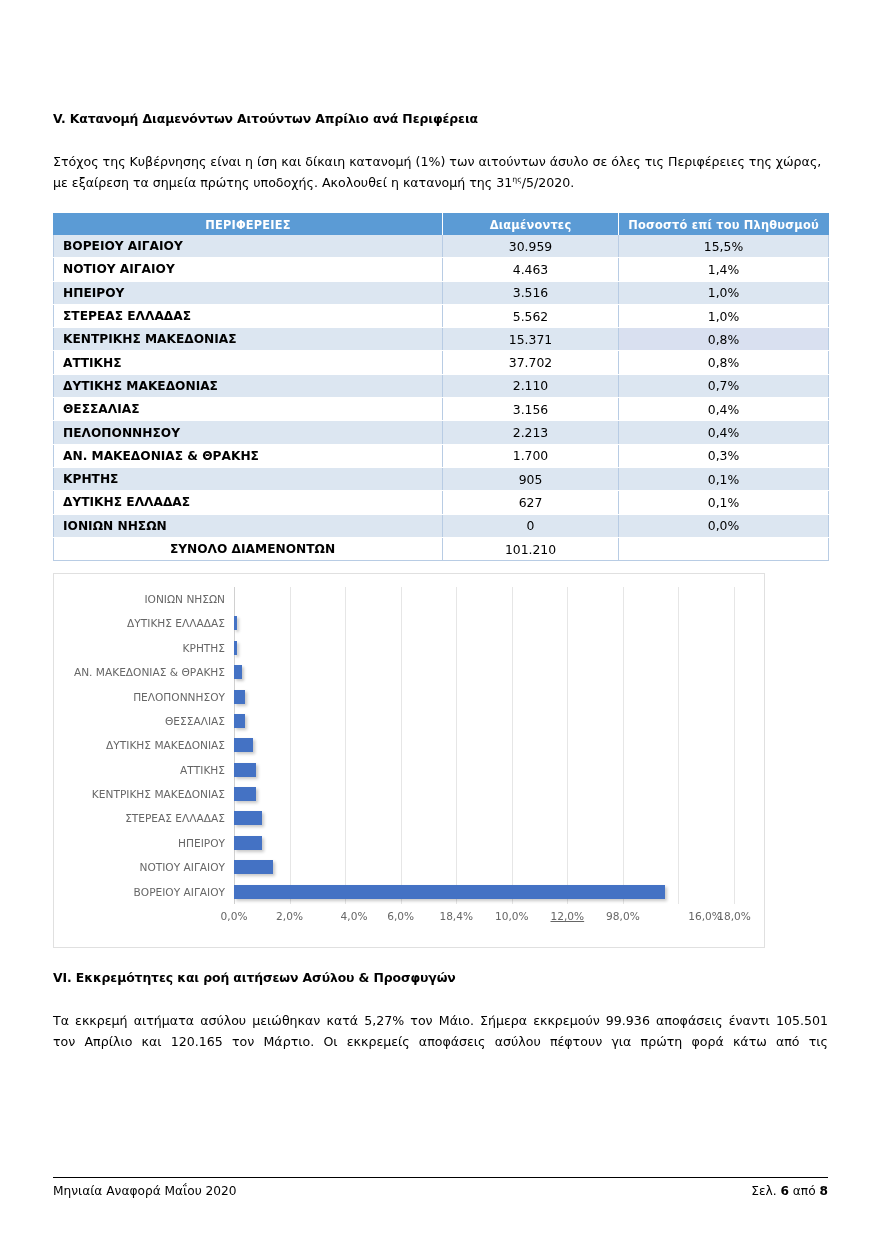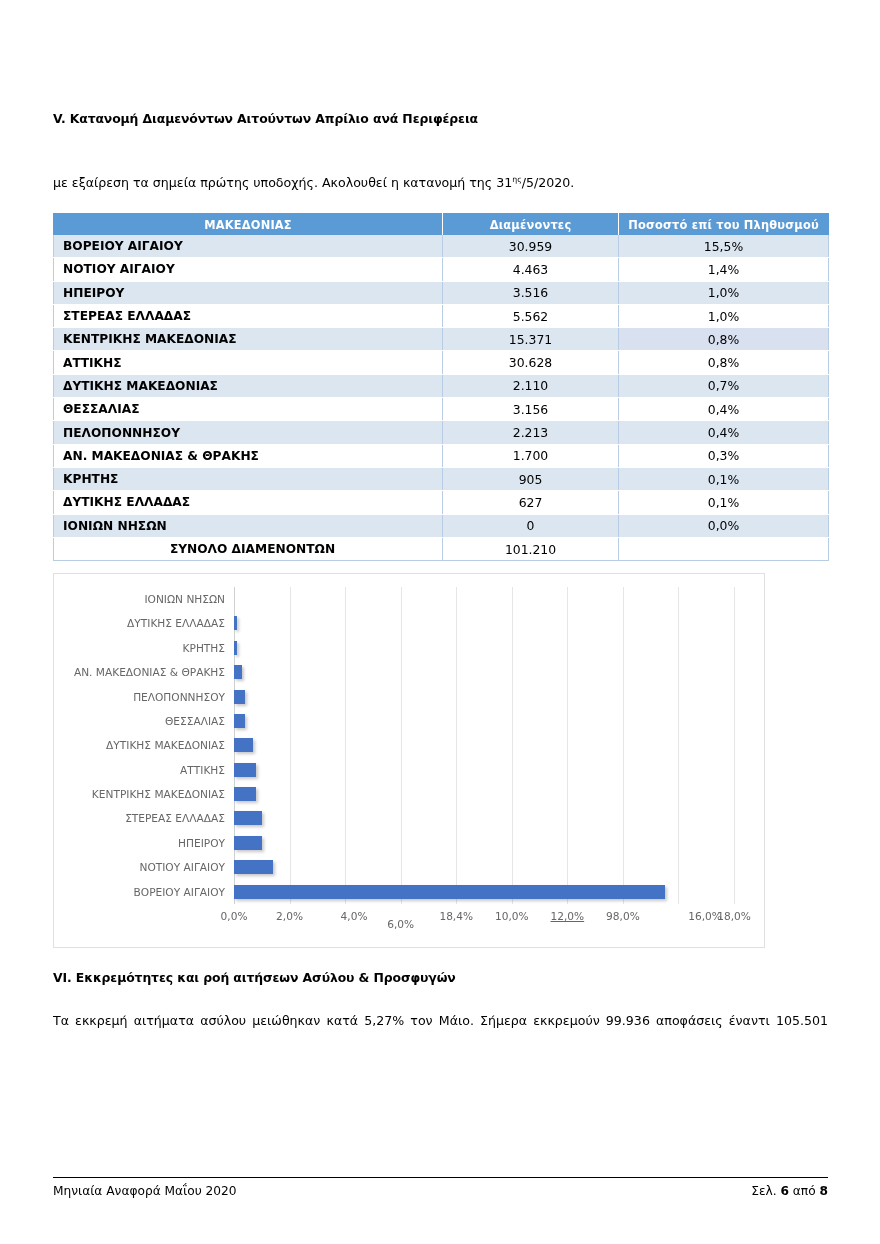--- a/index.html
+++ b/index.html
@@ -215,33 +215,33 @@
   .footer-right b { font-weight: bold; }
 </style>
 </head>
 <body>
 
 <div class="page">
 
   <div class="section-heading" id="heading-v">V. Κατανομή Διαμενόντων Αιτούντων Απρίλιο ανά Περιφέρεια</div>
 
   <div class="body-par" id="intro-par">
-    <br>
+    <span>Στόχος της Κυβέρνησης είναι η ίση και δίκαιη κατανομή (1%) των αιτούντων άσυλο σε όλες τις Περιφέρειες της χώρας,</span><br>
     <span>με εξαίρεση τα σημεία πρώτης υποδοχής. Ακολουθεί η κατανομή της 31</span><sup class="sup-ord">ης</sup><span>/5/2020.</span>
   </div>
 
   <table class="data-table">
     <colgroup>
       <col class="c-region">
         <col class="c-count">
         <col class="c-pct">
     </colgroup>
     <thead>
       <tr>
-        <th>ΜΑΚΕΔΟΝΙΑΣ</th>
+        <th>ΠΕΡΙΦΕΡΕΙΕΣ</th>
         <th>Διαμένοντες</th>
         <th>Ποσοστό επί του Πληθυσμού</th>
       </tr>
     </thead>
     <tbody id="table-body">
         <tr class="shade">
           <td class="region">ΒΟΡΕΙΟΥ ΑΙΓΑΙΟΥ</td>
           <td class="count">30.959</td>
           <td class="pct">15,5%</td>
         </tr>
@@ -260,21 +260,21 @@
           <td class="count">5.562</td>
           <td class="pct">1,0%</td>
         </tr>
         <tr class="shade">
           <td class="region">ΚΕΝΤΡΙΚΗΣ ΜΑΚΕΔΟΝΙΑΣ</td>
           <td class="count">15.371</td>
           <td class="pct pct-accent">0,8%</td>
         </tr>
         <tr class="plain">
           <td class="region">ΑΤΤΙΚΗΣ</td>
-          <td class="count">30.628</td>
+          <td class="count">37.702</td>
           <td class="pct">0,8%</td>
         </tr>
         <tr class="shade">
           <td class="region">ΔΥΤΙΚΗΣ ΜΑΚΕΔΟΝΙΑΣ</td>
           <td class="count">2.110</td>
           <td class="pct">0,7%</td>
         </tr>
         <tr class="plain">
           <td class="region">ΘΕΣΣΑΛΙΑΣ</td>
           <td class="count">3.156</td>
@@ -376,35 +376,36 @@
           </div>
           <div class="cat-row" style="top: 292.615px; height: 24.3846px;">
             <div class="cat-label" style="height: 24.3846px; line-height: 24.3846px;">ΒΟΡΕΙΟΥ ΑΙΓΑΙΟΥ</div>
             <div class="bar" style="width: 430.556px; height: 14px; top: 5px; background: rgb(68, 114, 196);"></div>
           </div>
         </div>
       <div id="xtick-holder">
           <div class="xtick" style="left: 180px;">0,0%</div>
           <div class="xtick" style="left: 235.556px;">2,0%</div>
           <div class="xtick" style="left: 300px;">4,0%</div>
-          <div class="xtick" style="left: 346.667px; margin-top: 8px;">6,0%</div>
+          <div class="xtick" style="left: 346.667px;">6,0%</div>
           <div class="xtick" style="left: 402.222px;">18,4%</div>
           <div class="xtick" style="left: 457.778px;">10,0%</div>
           <div class="xtick" style="left: 513.333px; text-decoration: underline;">12,0%</div>
           <div class="xtick" style="left: 568.889px;">98,0%</div>
           <div class="xtick" style="left: 651px;">16,0%</div>
           <div class="xtick" style="left: 680px;">18,0%</div>
         </div>
     </div>
   </div>
 
   <div class="section-heading" id="heading-vi">VI. Εκκρεμότητες και ροή αιτήσεων Ασύλου &amp; Προσφυγών</div>
 
   <div class="body-par" id="closing-par">
     <div style="text-align:justify; text-align-last:justify;">Τα εκκρεμή αιτήματα ασύλου μειώθηκαν κατά 5,27% τον Μάιο. Σήμερα εκκρεμούν 99.936 αποφάσεις έναντι 105.501</div>
+    <div style="text-align:justify; text-align-last:justify;">τον Απρίλιο και 120.165 τον Μάρτιο. Οι εκκρεμείς αποφάσεις ασύλου πέφτουν για πρώτη φορά κάτω από τις</div>
   </div>
 
   <div class="footer-rule"></div>
   <div class="footer-left">Μηνιαία Αναφορά Μαΐου 2020</div>
   <div class="footer-right">
     <span>Σελ. </span><b>6</b><span> από </span><b>8</b>
   </div>
 
 </div>
 

